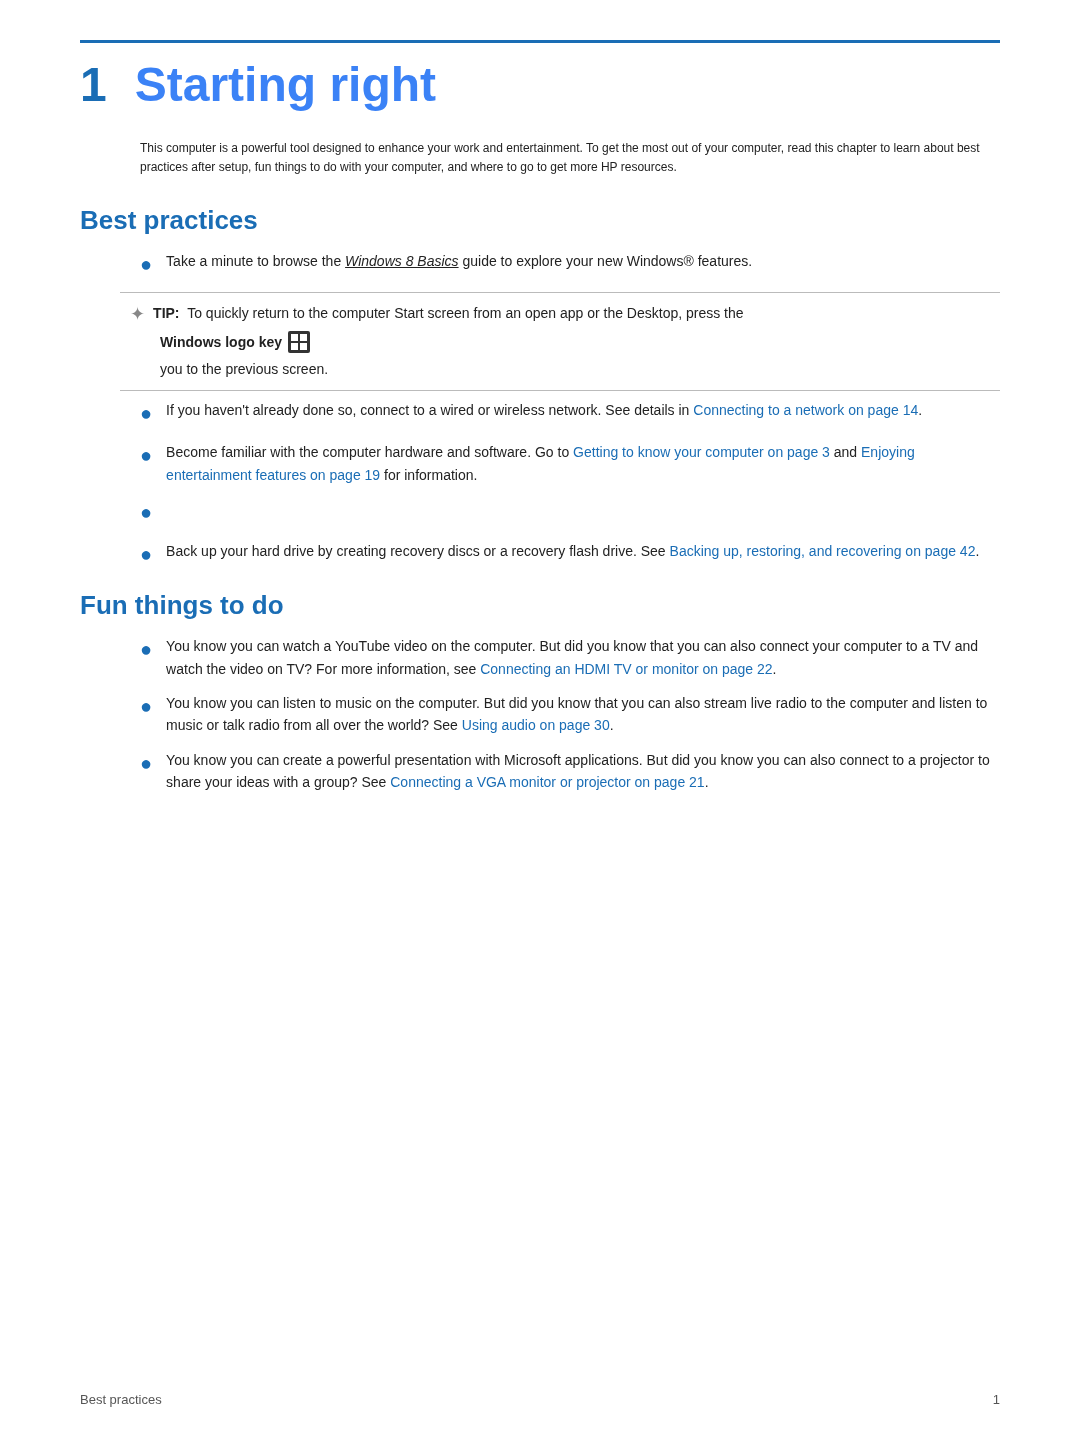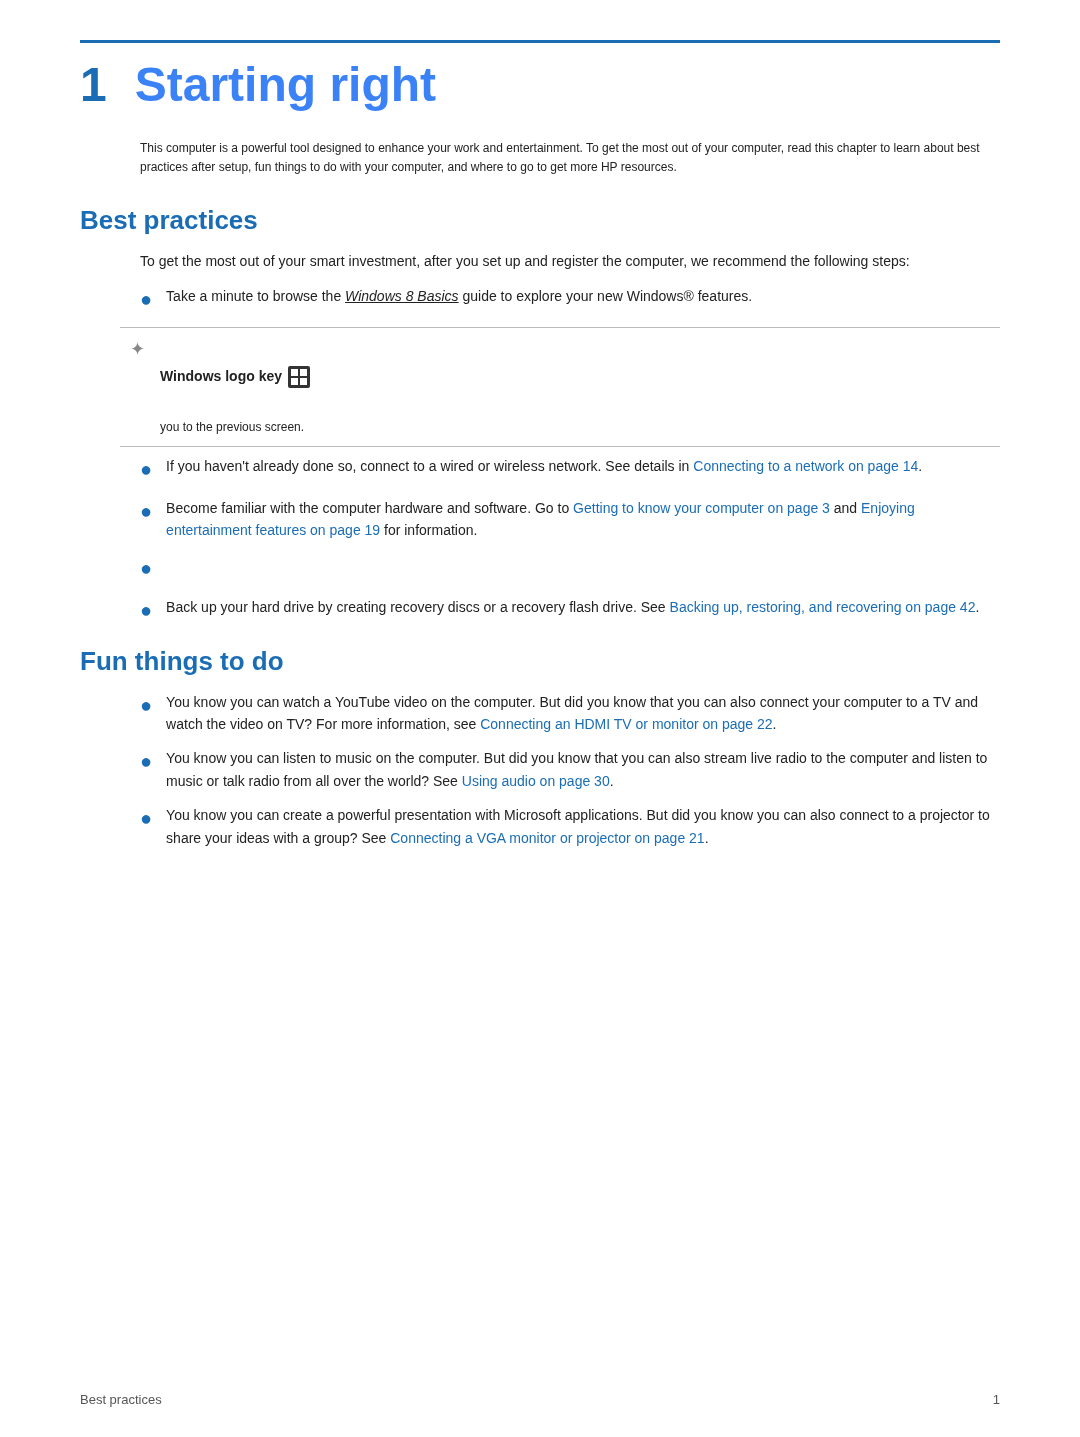--- a/index.html
+++ b/index.html
@@ -133,23 +133,22 @@
     .windows-key-img span {
       background: #fff;
       display: block;
     }
     .link {
       color: #1a6db5;
       cursor: pointer;
     }
     .tip-continuation {
       margin-left: 30px;
-      font-size: 12px;
+      font-size: 14px;
       line-height: 1.5;
-      margin-top: 24px;
     }
     .footer {
       position: absolute;
       bottom: 30px;
       left: 0;
       right: 0;
       display: flex;
       justify-content: flex-end;
       padding: 0 80px;
       font-size: 13px;
@@ -178,34 +177,37 @@
 
   <div class="chapter-heading">
     <span class="chapter-number">1</span>
     <span class="chapter-title">Starting right</span>
   </div>
 
   <p class="intro-paragraph">This computer is a powerful tool designed to enhance your work and entertainment. To get the most out of your computer, read this chapter to learn about best practices after setup, fun things to do with your computer, and where to go to get more HP resources.</p>
 
   <div>
     <h2 class="section-heading">Best practices</h2>
-    <p class="section-intro">To get the most out of your smart investment, after you set up and register the computer, we recommend the following steps:</p>
 
     <ul class="bullet-list">
       <li>
         <span class="bullet-dot">●</span>
         <span>
           Take a minute to browse the <em>Windows 8 Basics</em> guide to explore your new Windows® features.
         </span>
       </li>
     </ul>
 
     <div class="tip-box">
       <div class="tip-row">
         <span class="tip-icon">✦</span>
+        <span class="tip-text">
+          <span class="tip-label">TIP:</span>
+          To quickly return to the computer Start screen from an open app or the Desktop, press the
+        </span>
       </div>
       <div class="windows-key-row">
         <span><strong>Windows logo key</strong></span>
         <span class="windows-key-img">
           <span></span>
             <span></span>
             <span></span>
             <span></span>
         </span>
       </div>

